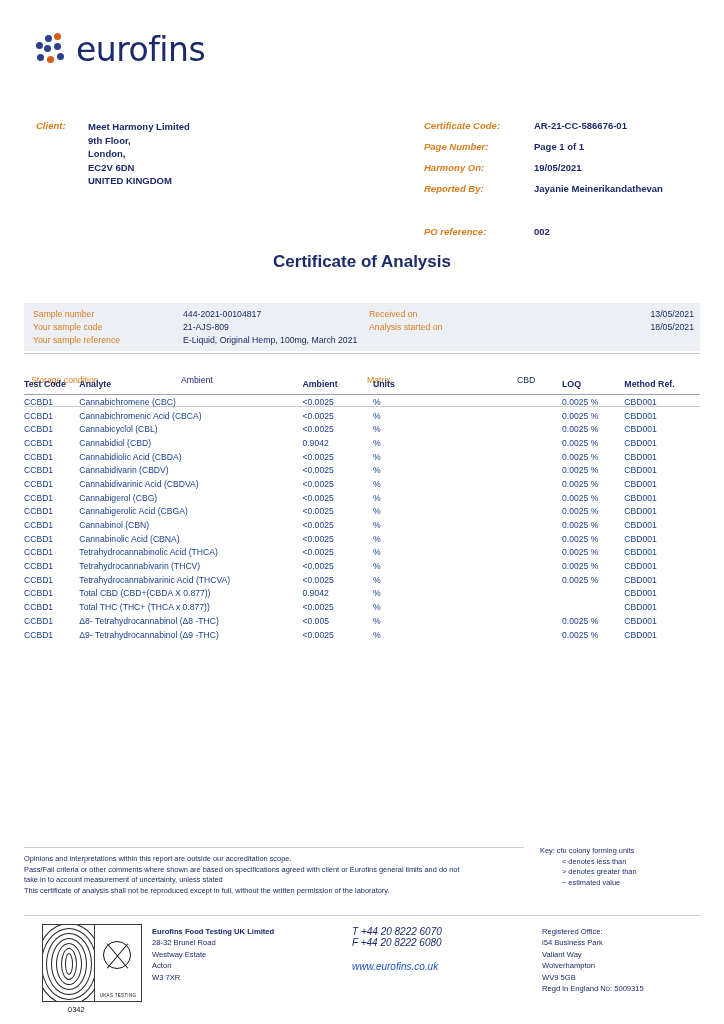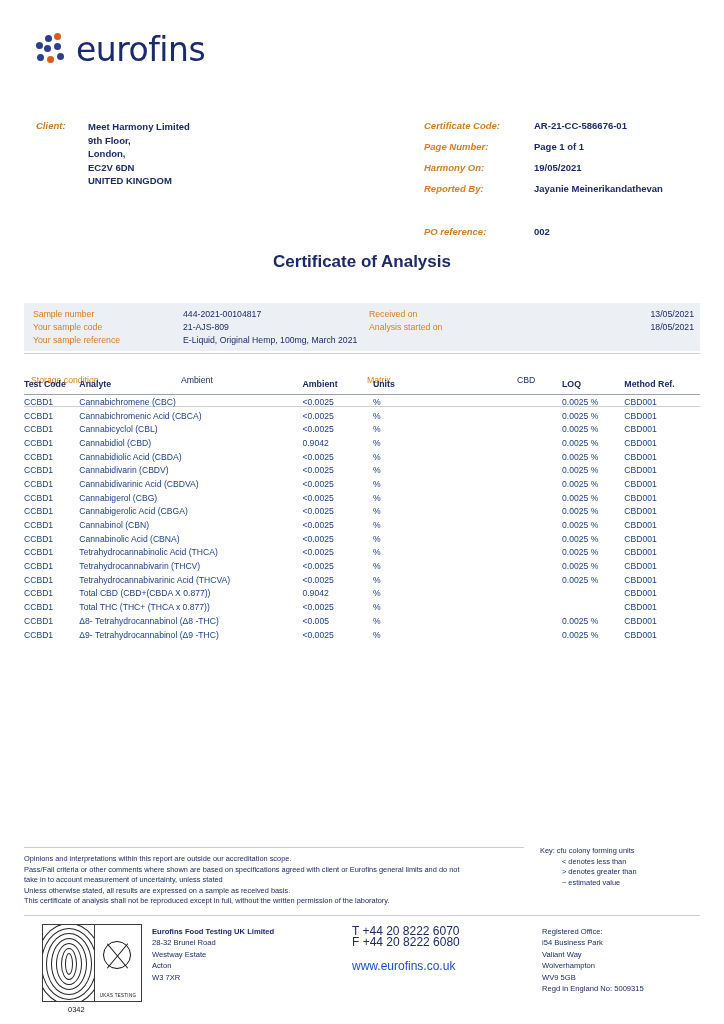--- a/index.html
+++ b/index.html
@@ -284,24 +284,25 @@
   .addr-col {
     width: 200px;
     font-size: 7.6px;
     color: #1b2a6b;
     line-height: 11.4px;
     padding-top: 2px;
   }
   .addr-col .co { font-weight: bold; }
   .tel-col {
     width: 190px;
-    font-size: 12px;
+    font-size: 10px;
     color: #1b2a6b;
     line-height: 11.4px;
     padding-top: 2px;
+    font-style: italic;
   }
   .tel-col .www { color: #1b4fd0; margin-top: 12px; }
   .reg-col {
     flex: 1;
     font-size: 7.6px;
     color: #1b2a6b;
     line-height: 11.4px;
     padding-top: 2px;
   }
 </style>
@@ -579,21 +580,20 @@
             <td class="c-method">CBD001</td>
           </tr>
       </tbody>
     </table>
   </div>
 
   <div class="notes">
     <div>Opinions and interpretations within this report are outside our accreditation scope.</div>
     <div>Pass/Fail criteria or other comments where shown are based on specifications agreed with client or Eurofins general limits and do not</div>
     <div>take in to account measurement of uncertainty, unless stated</div>
-    <div>Unless otherwise stated, all results are expressed on a sample as received basis.</div>
     <div>This certificate of analysis shall not be reproduced except in full, without the written permission of the laboratory.</div>
   </div>
 
   <div class="key">
     <div class="k-line">Key:  cfu colony forming units</div>
     <div class="k-sub">&lt; denotes less than</div>
     <div class="k-sub">&gt; denotes greater than</div>
     <div class="k-sub">~ estimated value</div>
   </div>
 

